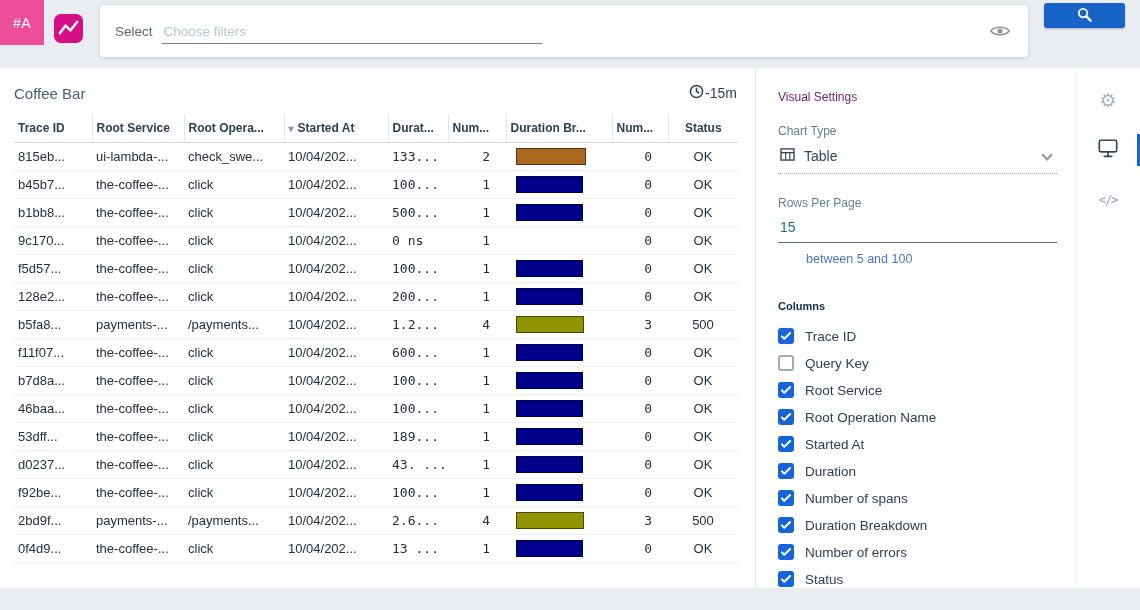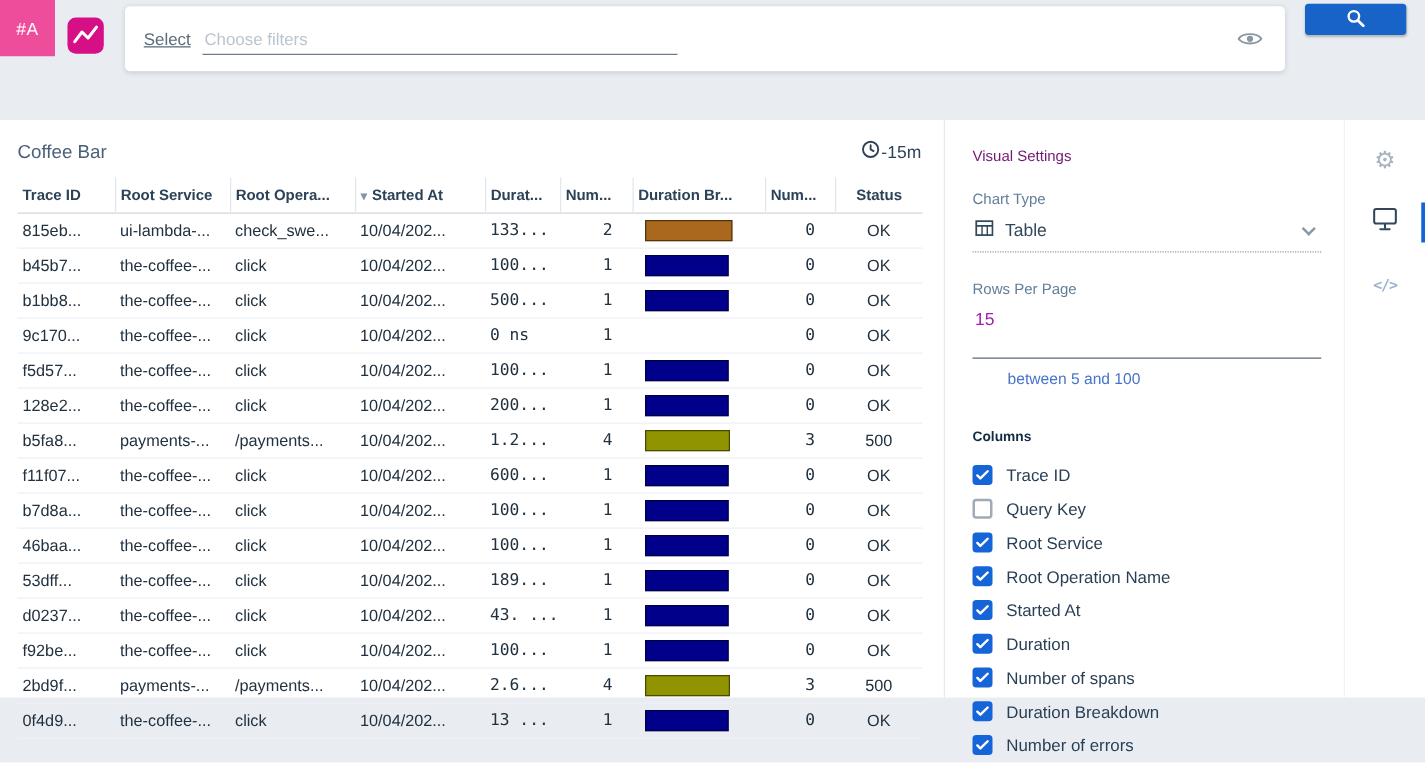--- a/index.html
+++ b/index.html
@@ -18,37 +18,37 @@
     background:#ee4d9b; color:#fff; font-size:14px; letter-spacing:.5px;
     display:flex; align-items:center; justify-content:center; cursor:pointer;
   }
   .brand { position:absolute; left:53px; top:13px; width:31px; height:31px; cursor:pointer; }
   .filter-card {
     position:absolute; left:100px; top:5px; right:112px; height:52px;
     background:#fff; border-radius:4px;
     box-shadow:0 1px 4px rgba(40,60,80,.18);
     display:flex; align-items:center;
   }
-  .select-label { margin-left:15px; color:#5a6b7a; font-size:13.5px;text-decoration:underline; }
+  .select-label { margin-left:15px; color:#5a6b7a; font-size:13.5px; }
   .filter-input {
     margin-left:9px; width:380px; border:none; outline:none; background:transparent;
     border-bottom:1px solid #6f7d8a; font-size:13.5px; padding:5px 2px 4px;
     color:#33475b; font-family:"Liberation Sans", sans-serif;
   }
   .filter-input::placeholder { color:#b9c6d0; }
   .eye-wrap { margin-left:auto; margin-right:18px; display:flex; align-items:center; cursor:pointer; }
   .search-btn {
     position:absolute; right:15px; top:3px; width:81px; height:25px;
     background:#1763c8; border:none; border-radius:3px; cursor:pointer;
     display:flex; align-items:center; justify-content:center;
     box-shadow:0 1px 2px rgba(0,0,0,.25);
   }
 
   
-  .main { display:flex; height:462px; background:#fff;margin-top:28px; }
+  .main { display:flex; height:520px; background:#fff; }
   .trace-panel { width:756px; min-width:756px; border-right:1px solid #e4e9ee; }
   .panel-head { display:flex; align-items:center; padding:16px 18px 12px 14px; }
   .panel-title { color:#4a6078; font-size:15px; }
   .time-range { margin-left:auto; color:#2e4257; font-size:14px; display:flex; align-items:center; gap:1px; cursor:pointer; }
 
   
   table.trace-table { margin-left:14px; width:724px; border-collapse:collapse; table-layout:fixed; }
   .trace-table th {
     font-size:12px; font-weight:bold; color:#2c4257; text-align:left;
     padding:7px 4px; border-bottom:1px solid #cfd7df; border-left:1px solid #e0e7ed;
@@ -75,21 +75,21 @@
   .select-control {
     display:flex; align-items:center; gap:9px; padding:10px 2px 9px;
     border-bottom:1px dotted #90a0ae; color:#33475b; font-size:14px; cursor:pointer;
   }
   .chevron {
     margin-left:auto; width:8px; height:8px; margin-bottom:3px; margin-right:4px;
     border-right:2px solid #8a98a6; border-bottom:2px solid #8a98a6;
     transform:rotate(45deg);
   }
   .rpp { margin-top:22px; }
-  .rpp-value { font-size:14px; color:#a21caf; padding:9px 2px 23px; border-bottom:1px solid #5a6b7a; cursor:text; }
+  .rpp-value { font-size:14px; color:#0f766e; padding:9px 2px 7px; border-bottom:1px solid #5a6b7a; cursor:text; }
   .hint { margin-top:9px; font-size:12.5px; color:#4a74c9;padding-left:28px; }
   .columns-heading { margin-top:34px; font-size:11px; font-weight:bold; color:#122b44; }
   .chk-list { margin-top:16px; display:flex; flex-direction:column; gap:11px; }
   .chk-item { display:flex; align-items:center; gap:11px; font-size:13.5px; color:#2a3f55; cursor:pointer; }
   .box { width:16px; height:16px; border-radius:3px; flex:0 0 16px; }
   .box.checked { background:#1565d8; display:flex; align-items:center; justify-content:center; }
   .box.unchecked { background:#fff; border:2px solid #9fabb7; }
 
   
   .rail { width:64px; min-width:64px; display:flex; flex-direction:column; align-items:center; padding-top:14px; gap:14px; }

